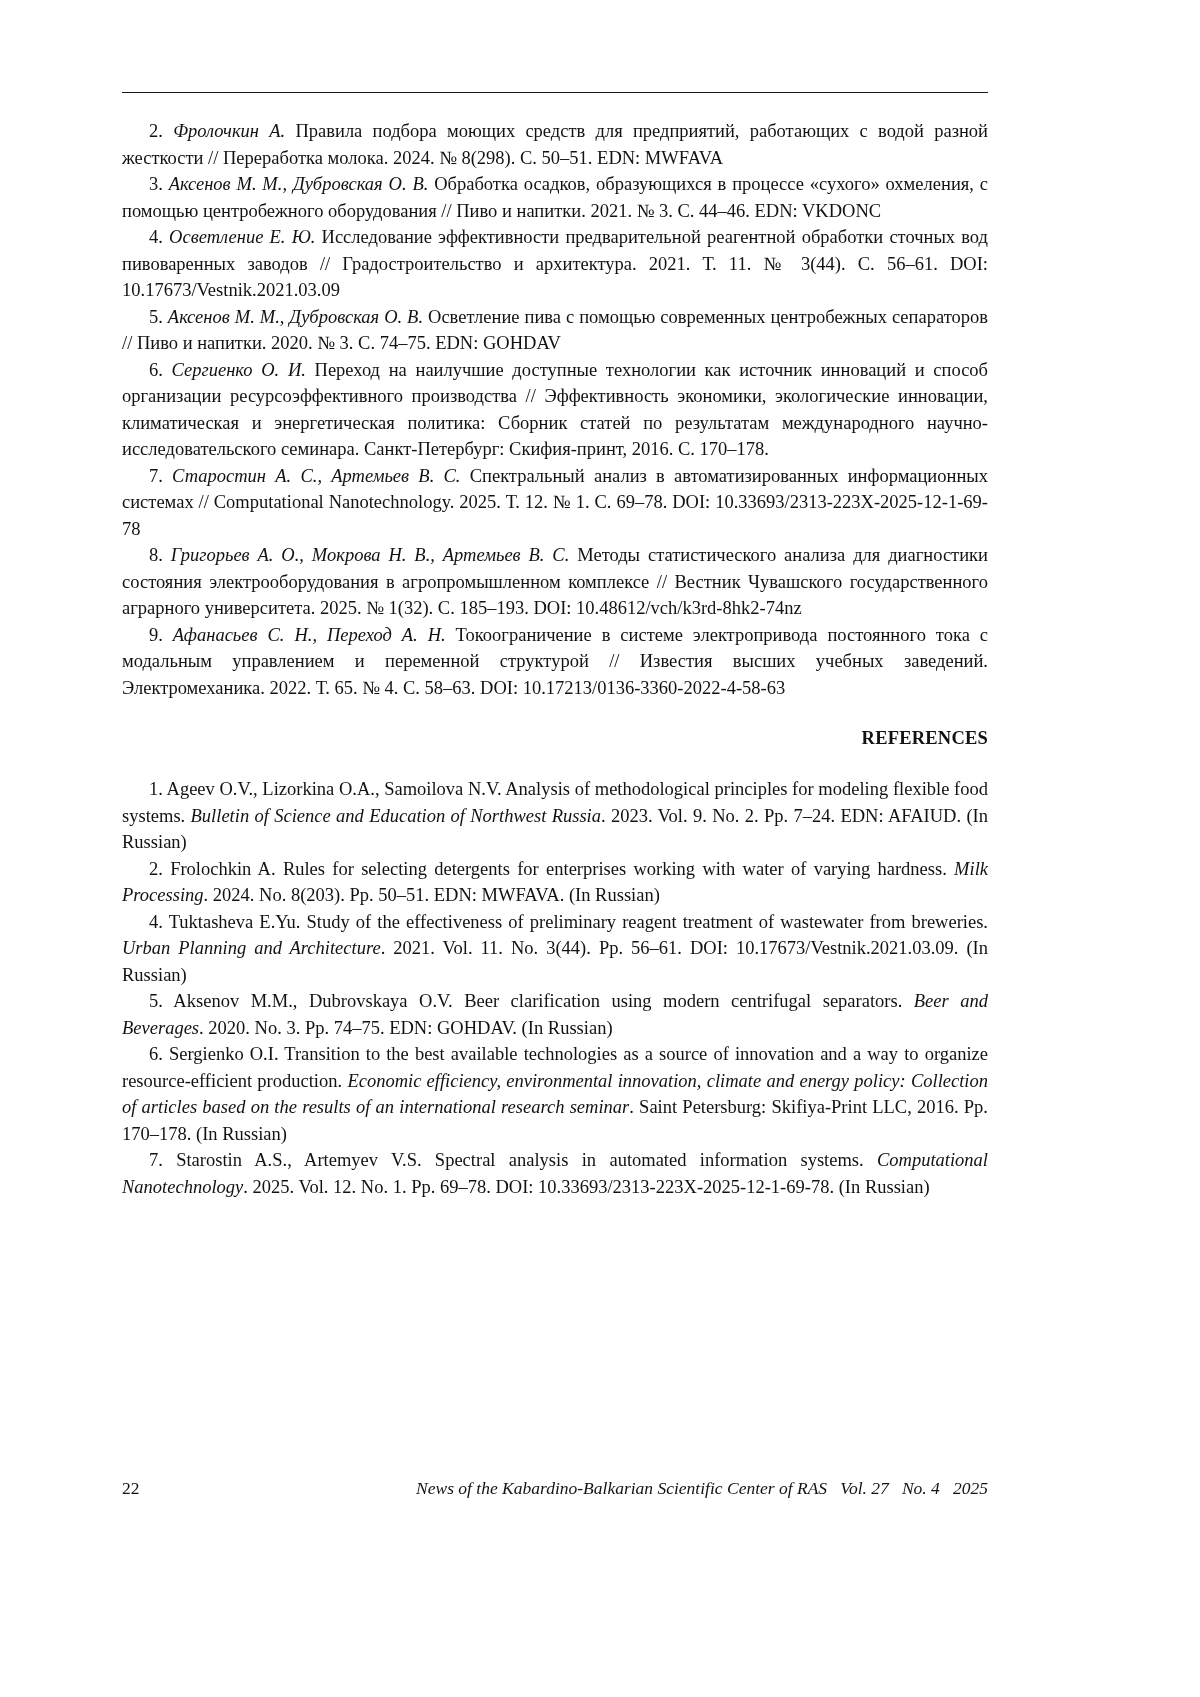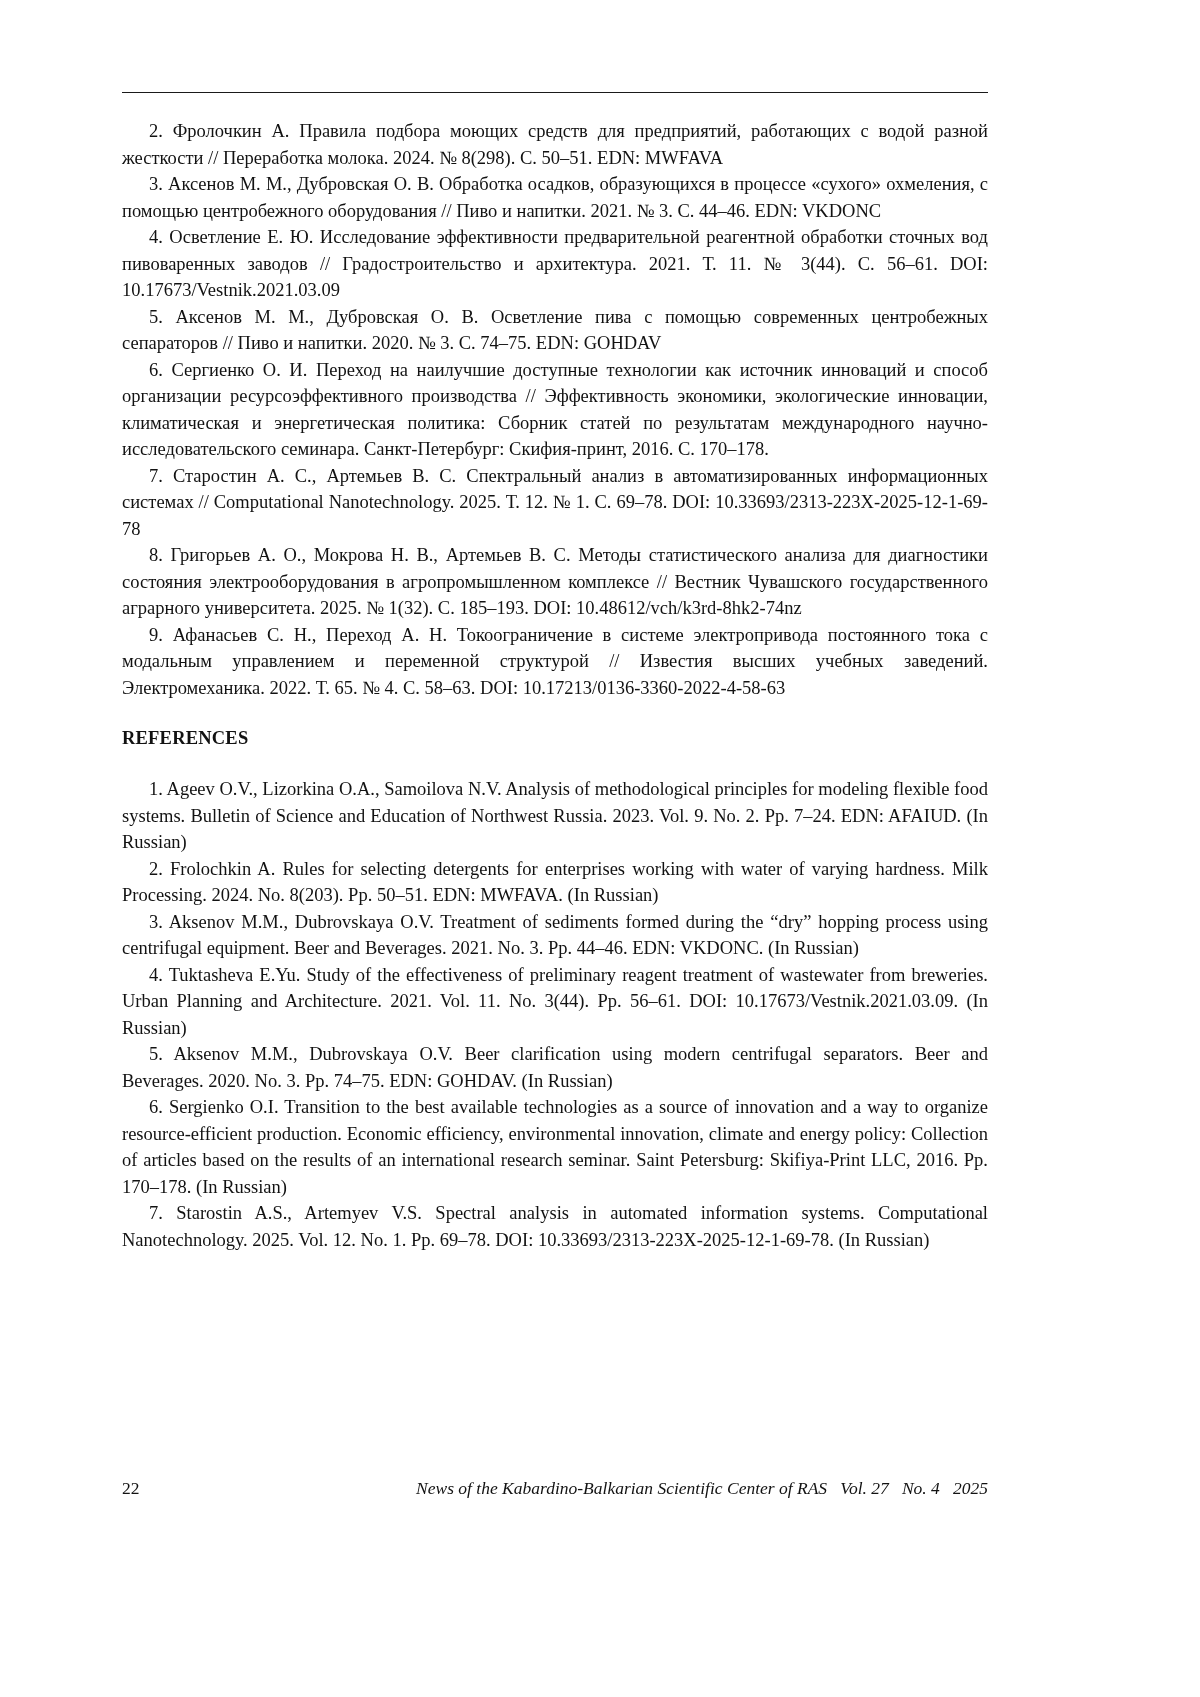--- a/index.html
+++ b/index.html
@@ -30,23 +30,23 @@
     border-top: 1.4px solid #1a1a1a;
   }
   .refs-ru { margin-top: 25px; }
   p.ref {
     margin: 0;
     text-align: justify;
     text-indent: 27px;
     font-size: 18.5px;
     line-height: 26.5px;
   }
-  .italic { }
+  .italic { font-style: italic; }
   .references-heading {
-    text-align: left;
+    text-align: right;
     font-size: 18.5px;
     font-weight: bold;
     letter-spacing: 0.2px;
     margin: 27px 0 27px 0;
     font-family: Liberation Serif, serif;
   }
   .footer {
     position: absolute;
     left: 122px;
     right: 212px;
@@ -75,21 +75,20 @@
       <p class="ref"><span>7. </span><span class="italic">Старостин А. С., Артемьев В. С.</span><span> Спектральный анализ в автоматизированных информационных системах // Computational Nanotechnology. 2025. Т. 12. № 1. С. 69–78. DOI: 10.33693/2313-223X-2025-12-1-69-78</span></p>
       <p class="ref"><span>8. </span><span class="italic">Григорьев А. О., Мокрова Н. В., Артемьев В. С.</span><span> Методы статистического анализа для диагностики состояния электрооборудования в агропромышленном комплексе // Вестник Чувашского государственного аграрного университета. 2025. № 1(32). С. 185–193. DOI: 10.48612/vch/k3rd-8hk2-74nz</span></p>
       <p class="ref"><span>9. </span><span class="italic">Афанасьев С. Н., Переход А. Н.</span><span> Токоограничение в системе электропривода постоянного тока с модальным управлением и переменной структурой // Известия высших учебных заведений. Электромеханика. 2022. Т. 65. № 4. С. 58–63. DOI: 10.17213/0136-3360-2022-4-58-63</span></p>
     </section>
 
     <h2 class="references-heading">REFERENCES</h2>
 
     <section class="refs refs-en">
       <p class="ref"><span>1. Ageev O.V., Lizorkina O.A., Samoilova N.V. Analysis of methodological principles for modeling flexible food systems. </span><span class="italic">Bulletin of Science and Education of Northwest Russia</span><span>. 2023. Vol. 9. No. 2. Pp. 7–24. EDN: AFAIUD. (In Russian)</span></p>
       <p class="ref"><span>2. Frolochkin A. Rules for selecting detergents for enterprises working with water of varying hardness. </span><span class="italic">Milk Processing</span><span>. 2024. No. 8(203). Pp. 50–51. EDN: MWFAVA. (In Russian)</span></p>
-      <p class="ref"><span>3. Aksenov M.M., Dubrovskaya O.V. Treatment of sediments formed during the “dry” hopping process using centrifugal equipment. </span><span class="italic">Beer and Beverages</span><span>. 2021. No. 3. Pp. 44–46. EDN: VKDONC. (In Russian)</span></p>
       <p class="ref"><span>4. Tuktasheva E.Yu. Study of the effectiveness of preliminary reagent treatment of wastewater from breweries. </span><span class="italic">Urban Planning and Architecture</span><span>. 2021. Vol. 11. No. 3(44). Pp. 56–61. DOI: 10.17673/Vestnik.2021.03.09. (In Russian)</span></p>
       <p class="ref"><span>5. Aksenov M.M., Dubrovskaya O.V. Beer clarification using modern centrifugal separators. </span><span class="italic">Beer and Beverages</span><span>. 2020. No. 3. Pp. 74–75. EDN: GOHDAV. (In Russian)</span></p>
       <p class="ref"><span>6. Sergienko O.I. Transition to the best available technologies as a source of innovation and a way to organize resource-efficient production. </span><span class="italic">Economic efficiency, environmental innovation, climate and energy policy: Collection of articles based on the results of an international research seminar</span><span>. Saint Petersburg: Skifiya-Print LLC, 2016. Pp. 170–178. (In Russian)</span></p>
       <p class="ref"><span>7. Starostin A.S., Artemyev V.S. Spectral analysis in automated information systems. </span><span class="italic">Computational Nanotechnology</span><span>. 2025. Vol. 12. No. 1. Pp. 69–78. DOI: 10.33693/2313-223X-2025-12-1-69-78. (In Russian)</span></p>
     </section>
 
   </div>
 
   <div class="footer">
     <span class="page-number">22</span>

